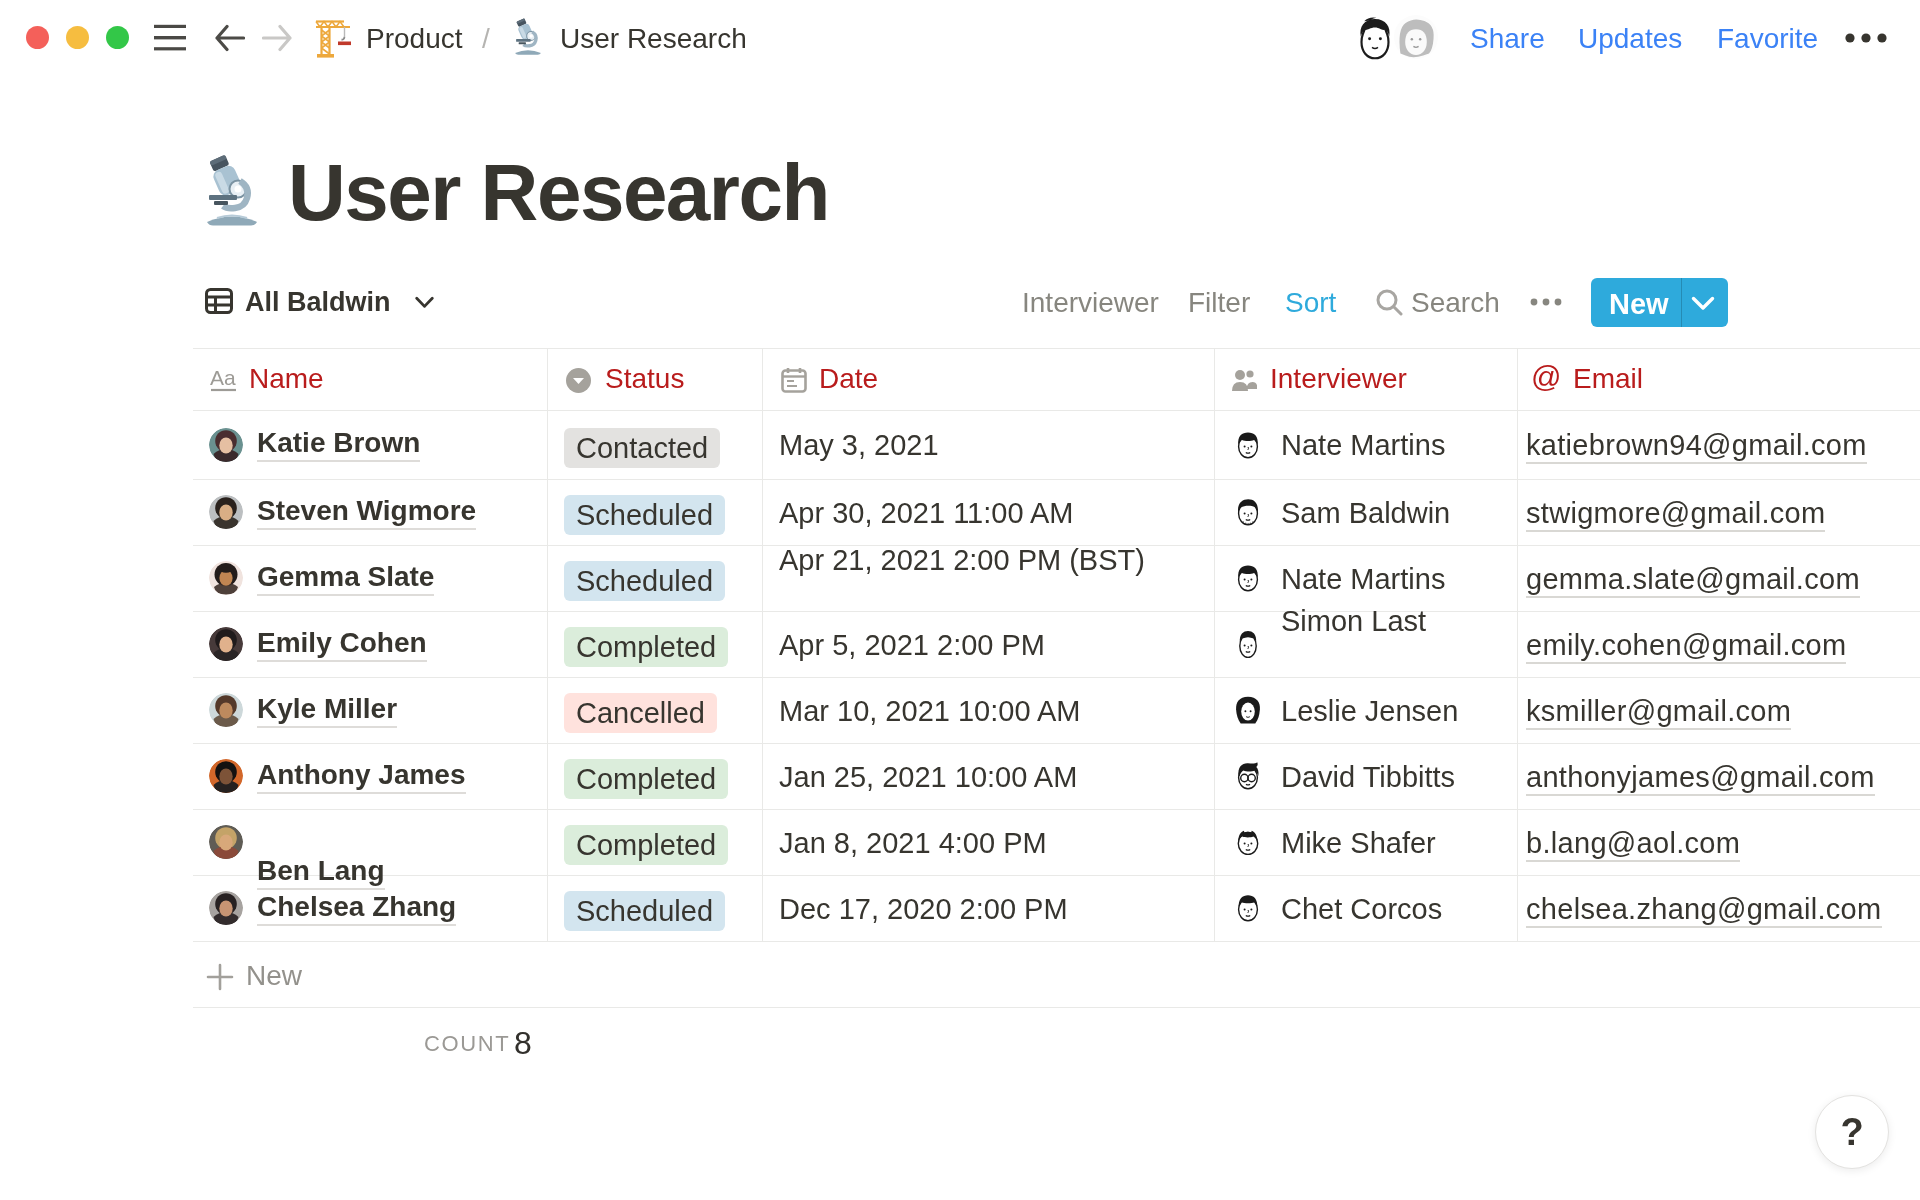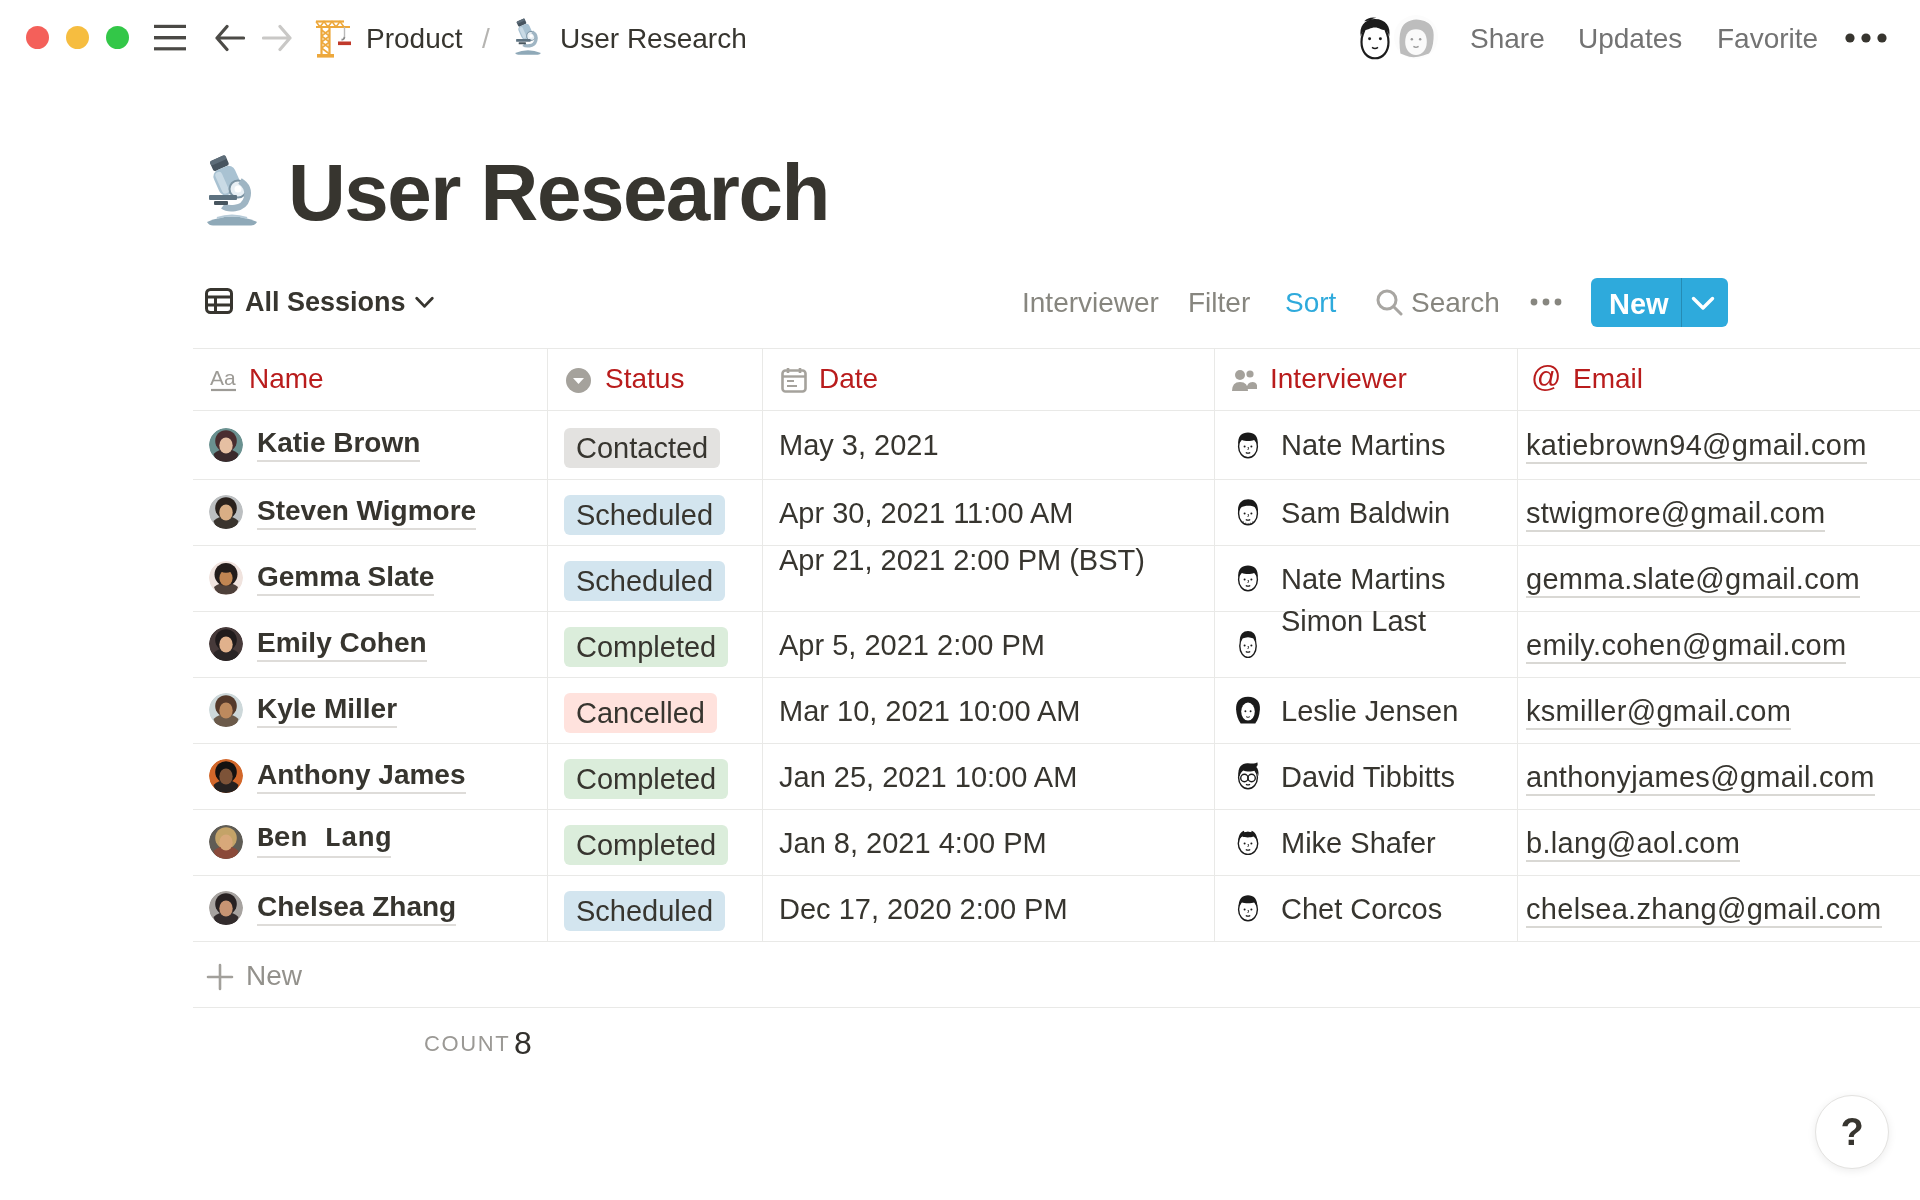--- a/index.html
+++ b/index.html
@@ -3,21 +3,21 @@
 <meta charset="utf-8">
 <style>
 * { margin:0; padding:0; box-sizing:border-box; }
 html,body { width:1920px; height:1200px; background:#fff; font-family:"Liberation Sans", sans-serif; color:#37352f; overflow:hidden; }
 .abs { position:absolute; }
 
 .light { position:absolute; top:26px; width:23px; height:23px; border-radius:50%; }
 .topicon { position:absolute; }
 .crumb { position:absolute; top:23px; font-size:28px; color:#37352f; white-space:nowrap; }
 .slash { color:#b5b4b1; }
-.topright { position:absolute; top:23px; font-size:28px; color:#737373; white-space:nowrap; }
+.topright { position:absolute; top:23px; font-size:28px; color:#3b82f6; white-space:nowrap; }
 
 .title { position:absolute; left:288px; top:153px; font-size:80px; font-weight:bold; letter-spacing:-1.5px; color:#37352f; line-height:80px; }
 
 .viewname { position:absolute; left:245px; top:289px; font-size:27px; font-weight:bold; line-height:27px; }
 .tbgray { position:absolute; top:289px; font-size:28px; color:#87867f; line-height:28px; }
 .sort { color:#2eaadc; }
 .newbtn { position:absolute; left:1591px; top:278px; width:137px; height:49px; background:#2eaadc; border-radius:6px; color:#fff; }
 .newbtn .txt { position:absolute; left:18px; top:10px; font-size:29px; font-weight:bold; }
 .newbtn .div { position:absolute; left:90px; top:0; width:1px; height:49px; background:rgba(0,0,0,0.18); }
 
@@ -136,21 +136,21 @@
   <rect x="11" y="46" width="14" height="4" rx="1" fill="#47555e"></rect>
   <path d="M4 67 q25 -11 50 0 q-2 3.5 -6 3.5 H10 q-4 0 -6 -3.5z" fill="#8fa9b8"></path>
   <path d="M14 63 q15 -5 30 0" fill="none" stroke="#b7cbd8" stroke-width="2"></path>
 </svg>
 <div class="title">User Research</div>
 
 <svg class="abs" style="left:205px; top:288px;" width="28" height="26" viewBox="0 0 28 26">
   <rect x="1.5" y="1.5" width="25" height="23" rx="4" fill="none" stroke="#37352f" stroke-width="3"></rect>
   <path d="M1.5 9 H26.5 M1.5 17 H26.5 M10.5 9 V24" stroke="#37352f" stroke-width="3" fill="none"></path>
 </svg>
-<div class="viewname">All Sessions</div>
+<div class="viewname">All Baldwin</div>
 <svg class="abs" style="left:415px; top:296px;" width="19" height="13" viewBox="0 0 22 14">
   <path d="M2 2 L11 11.5 L20 2" fill="none" stroke="#37352f" stroke-width="3.2" stroke-linecap="round" stroke-linejoin="round"></path>
 </svg>
 
 <span class="tbgray" style="left:1022px;">Interviewer</span>
 <span class="tbgray" style="left:1188px;">Filter</span>
 <span class="tbgray sort" style="left:1285px;">Sort</span>
 <svg class="abs" style="left:1375px; top:288px;" width="28" height="28" viewBox="0 0 28 28">
   <circle cx="12" cy="12" r="9" fill="none" stroke="#a8a6a2" stroke-width="3"></circle>
   <path d="M19 19 L26 26" stroke="#a8a6a2" stroke-width="3" stroke-linecap="round"></path>
@@ -334,21 +334,21 @@
   </svg>
 <span class="ivn" style="top:762px;">David Tibbitts</span>
 <span class="em" style="top:762px;">anthonyjames@gmail.com</span>
 
 <svg class="avatar" style="top:825px;" viewBox="0 0 34 34">
 <circle cx="17" cy="17" r="17" fill="#5f5c55"></circle>
 <circle cx="17" cy="13" r="10.8" fill="#c4a368"></circle>
 <path d="M17 34 q-11 0 -12.5 -8 q5.5 -5 12.5 -5 q7 0 12.5 5 q-1.5 8 -12.5 8z" fill="#8a4a3a"></path>
 <ellipse cx="17" cy="17.5" rx="6.7" ry="8.1" fill="#d8a87a"></ellipse>
 </svg>
-<span class="nm" style="top:824px;font-family:Liberation Mono, monospace;">Ben Lang</span>
+<span class="nm" style="top:856px;">Ben Lang</span>
 <span class="pill p-green" style="top:825px;">Completed</span>
 <span class="dt" style="top:828px;">Jan 8, 2021 4:00 PM</span>
 <svg class="iav" style="left:1233px; top:827px;" viewBox="0 0 30 30">
     <ellipse cx="15" cy="16.4" rx="9.7" ry="11" fill="#fff" stroke="#1a1a1a" stroke-width="1.4"></ellipse>
     <path d="M5.4 14.5 c-.4 -6 2.4 -9.6 5.6 -10.7 l.3 1.8 c2.2 -1 4.8 -1 7 0 l.3 -1.8 c3.2 1.1 6 4.7 5.6 10.7 c-1.1 -2.8 -2.4 -4.4 -3.9 -5 c-3 1.2 -8 1.2 -11 0 c-1.5 .6 -2.8 2.2 -3.9 5z" fill="#1a1a1a"></path>
     <circle cx="11.6" cy="16.4" r="1" fill="#1a1a1a"></circle>
     <circle cx="18.4" cy="16.4" r="1" fill="#1a1a1a"></circle>
     <path d="M12.8 22.4 q2.2 1.5 4.4 0" fill="none" stroke="#1a1a1a" stroke-width="1.2"></path>
     <path d="M15.1 17 q.9 2 -.3 2.9" fill="none" stroke="#1a1a1a" stroke-width="1"></path>
   </svg>

